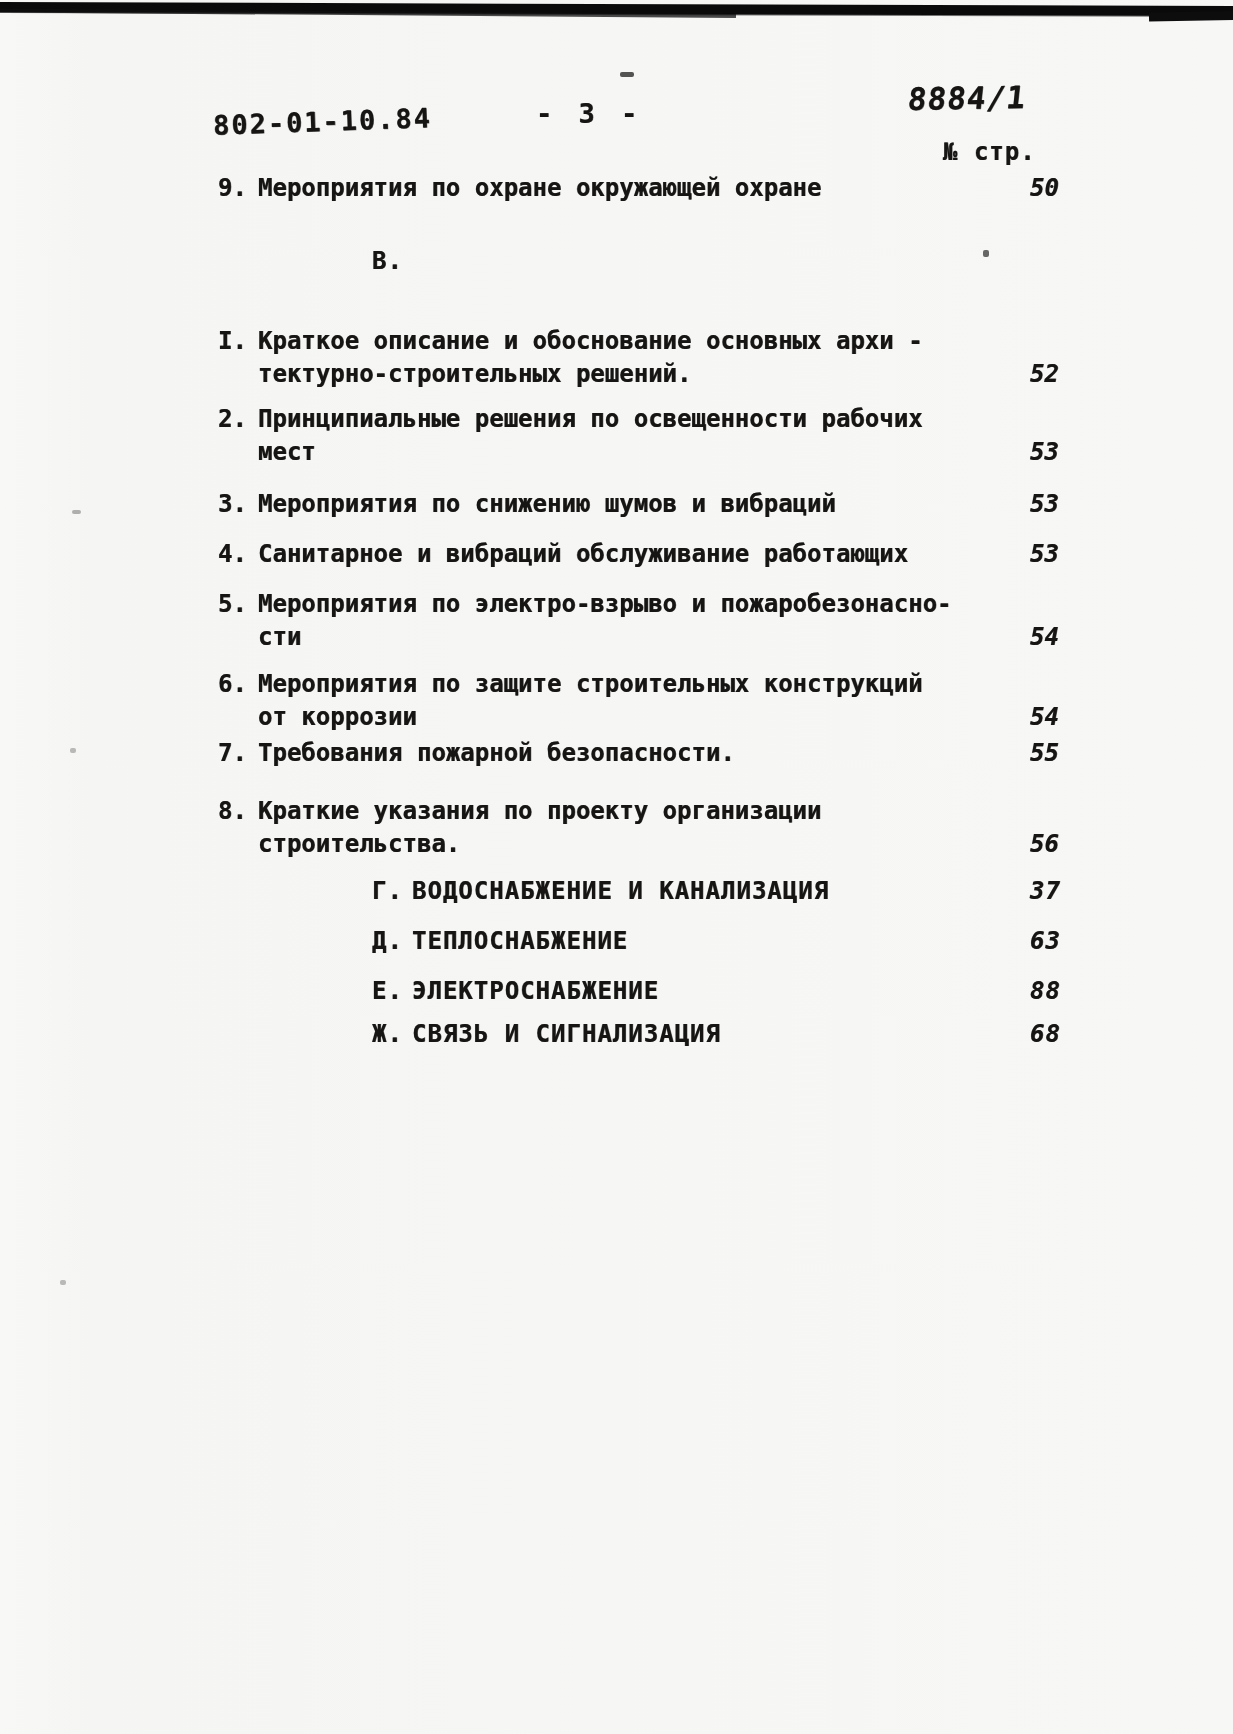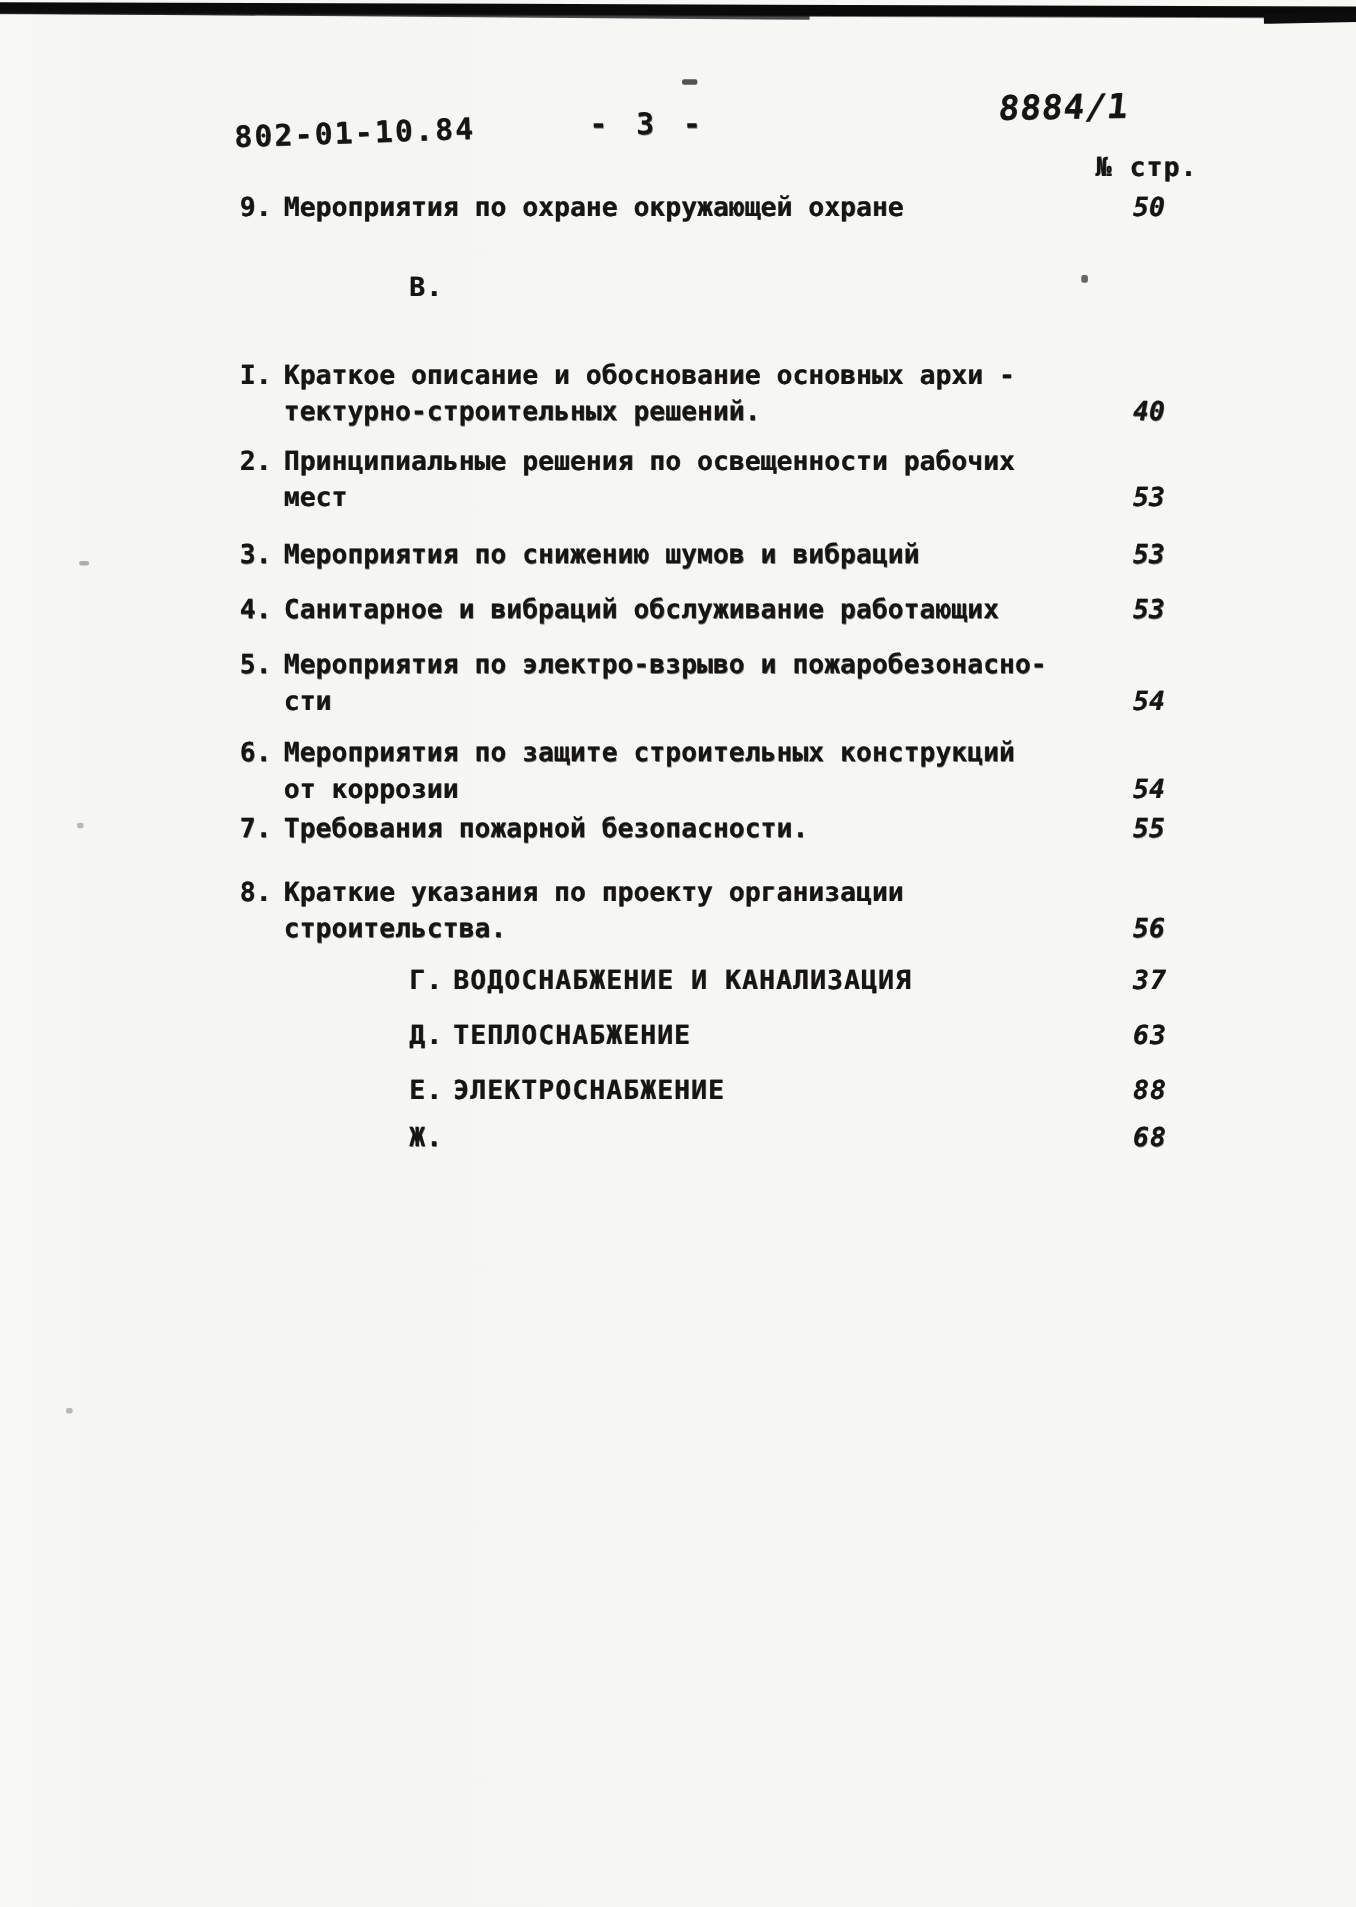--- a/index.html
+++ b/index.html
@@ -25,21 +25,21 @@
     background:#0d0d0d;transform:rotate(-1.2deg);
   }
   .tw{ 
     font-weight:700;
     text-shadow:0.5px 0.4px 0 rgba(22,21,19,.6), -0.3px 0.1px 0 rgba(22,21,19,.35);
     white-space:pre;
   }
   .hdr-doc-number{position:absolute;left:213px;top:106px;font-size:27px;letter-spacing:2px;transform:rotate(-2deg);}
   .hdr-page-marker{position:absolute;left:536px;top:98px;font-size:27px;letter-spacing:5px;}
   .hdr-doc-id{position:absolute;left:908px;top:80px;font-size:31px;letter-spacing:1px;transform:skewX(-7deg) rotate(-1deg);}
-  .hdr-col-label{position:absolute;left:996px;top:138px;font-size:24px;letter-spacing:1px;}
+  .hdr-col-label{position:absolute;left:943px;top:138px;font-size:24px;letter-spacing:1px;}
 
   .toc{position:absolute;left:0;top:0;width:1233px;}
   .row{position:absolute;left:0;width:1233px;display:flex;align-items:flex-start;
        font-size:24px;line-height:33px;}
   .row .body{display:flex;}
   .row.item .body{margin-left:218px;}
   .row.heading .body,.row.part .body{margin-left:372px;}
   .row .num{width:40px;flex:0 0 40px;}
   .row .lines{max-width:770px;}
   .row .pg{position:absolute;left:1030px;bottom:0;width:60px;font-style:italic;}
@@ -59,32 +59,32 @@
 
   <div class="tw hdr-page-marker">- 3 -</div>
 
   <div class="tw hdr-doc-id">8884/1</div>
 
   <div class="tw hdr-col-label">№ стр.</div>
 
   <div class="toc" id="toc">
       <div class="row tw item" style="top: 172px;"><span class="body"><span class="num">9.</span><span class="lines">Мероприятия по охране окружающей охране</span></span><span class="pg">50</span></div>
       <div class="row tw heading" style="top: 245px;"><span class="body"><span class="num">В.</span></span></div>
-      <div class="row tw item" style="top: 325px;"><span class="body"><span class="num">I.</span><span class="lines">Краткое описание и обоснование основных архи -<br>тектурно-строительных решений.</span></span><span class="pg">40</span></div>
+      <div class="row tw item" style="top: 325px;"><span class="body"><span class="num">I.</span><span class="lines">Краткое описание и обоснование основных архи -<br>тектурно-строительных решений.</span></span><span class="pg">52</span></div>
       <div class="row tw item" style="top: 403px;"><span class="body"><span class="num">2.</span><span class="lines">Принципиальные решения по освещенности рабочих<br>мест</span></span><span class="pg">53</span></div>
       <div class="row tw item" style="top: 488px;"><span class="body"><span class="num">3.</span><span class="lines">Мероприятия по снижению шумов и вибраций</span></span><span class="pg">53</span></div>
       <div class="row tw item" style="top: 538px;"><span class="body"><span class="num">4.</span><span class="lines">Санитарное и вибраций обслуживание работающих</span></span><span class="pg">53</span></div>
       <div class="row tw item" style="top: 588px;"><span class="body"><span class="num">5.</span><span class="lines">Мероприятия по электро-взрыво и пожаробезонасно-<br>сти</span></span><span class="pg">54</span></div>
       <div class="row tw item" style="top: 668px;"><span class="body"><span class="num">6.</span><span class="lines">Мероприятия по защите строительных конструкций<br>от коррозии</span></span><span class="pg">54</span></div>
       <div class="row tw item" style="top: 737px;"><span class="body"><span class="num">7.</span><span class="lines">Требования пожарной безопасности.</span></span><span class="pg">55</span></div>
       <div class="row tw item" style="top: 795px;"><span class="body"><span class="num">8.</span><span class="lines">Краткие указания по проекту организации<br>строительства.</span></span><span class="pg">56</span></div>
       <div class="row tw part" style="top: 875px;"><span class="body"><span class="num">Г.</span><span class="lines">ВОДОСНАБЖЕНИЕ И КАНАЛИЗАЦИЯ</span></span><span class="pg">37</span></div>
       <div class="row tw part" style="top: 925px;"><span class="body"><span class="num">Д.</span><span class="lines">ТЕПЛОСНАБЖЕНИЕ</span></span><span class="pg">63</span></div>
       <div class="row tw part" style="top: 975px;"><span class="body"><span class="num">Е.</span><span class="lines">ЭЛЕКТРОСНАБЖЕНИЕ</span></span><span class="pg">88</span></div>
-      <div class="row tw part" style="top: 1018px;"><span class="body"><span class="num">Ж.</span></span><span class="pg">68</span></div>
+      <div class="row tw part" style="top: 1018px;"><span class="body"><span class="num">Ж.</span><span class="lines">СВЯЗЬ И СИГНАЛИЗАЦИЯ</span></span><span class="pg">68</span></div>
     </div>
 
   <div class="speck" style="left:620px;top:72px;width:14px;height:5px;opacity:.8;"></div>
   <div class="speck" style="left:983px;top:250px;width:6px;height:7px;opacity:.7;"></div>
   <div class="speck" style="left:72px;top:510px;width:9px;height:4px;opacity:.35;"></div>
   <div class="speck" style="left:70px;top:748px;width:6px;height:5px;opacity:.3;"></div>
   <div class="speck" style="left:60px;top:1280px;width:6px;height:5px;opacity:.3;"></div>
 </div>
 
 </body></html>

